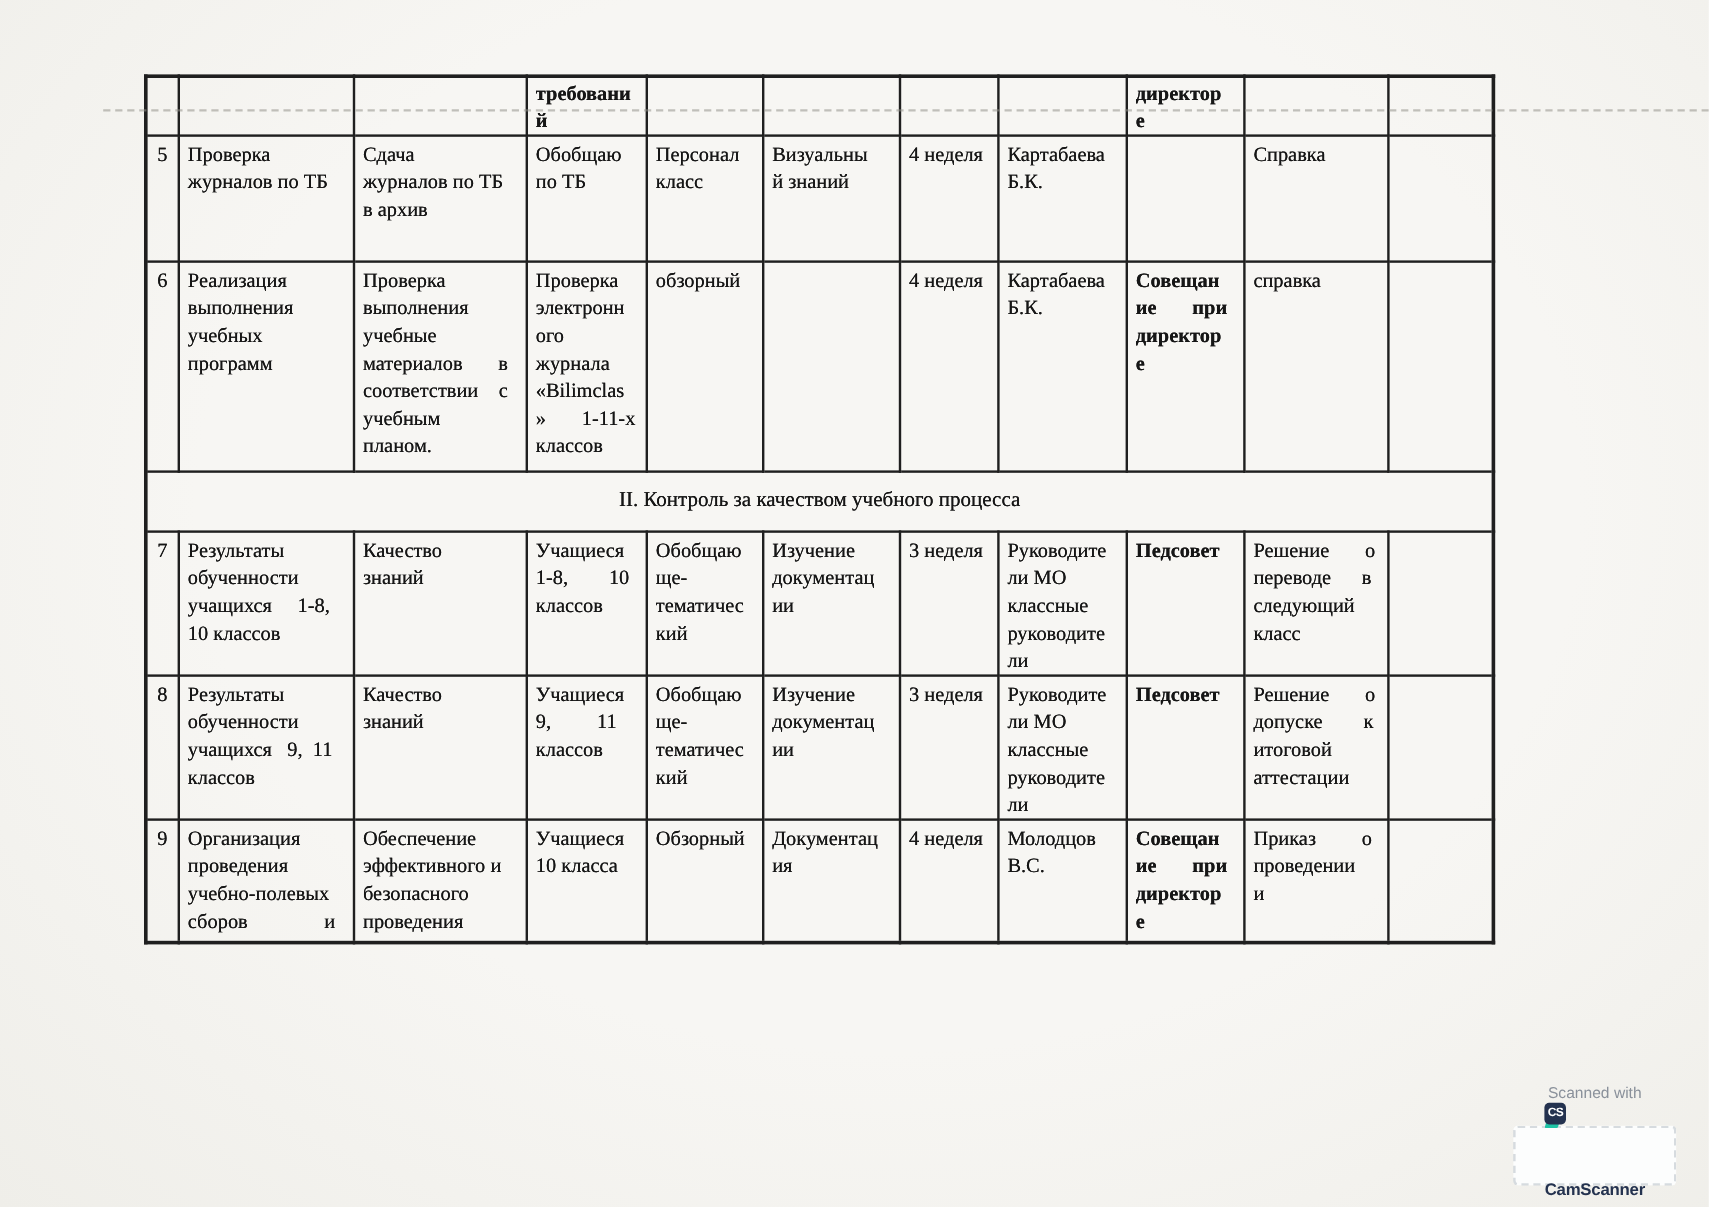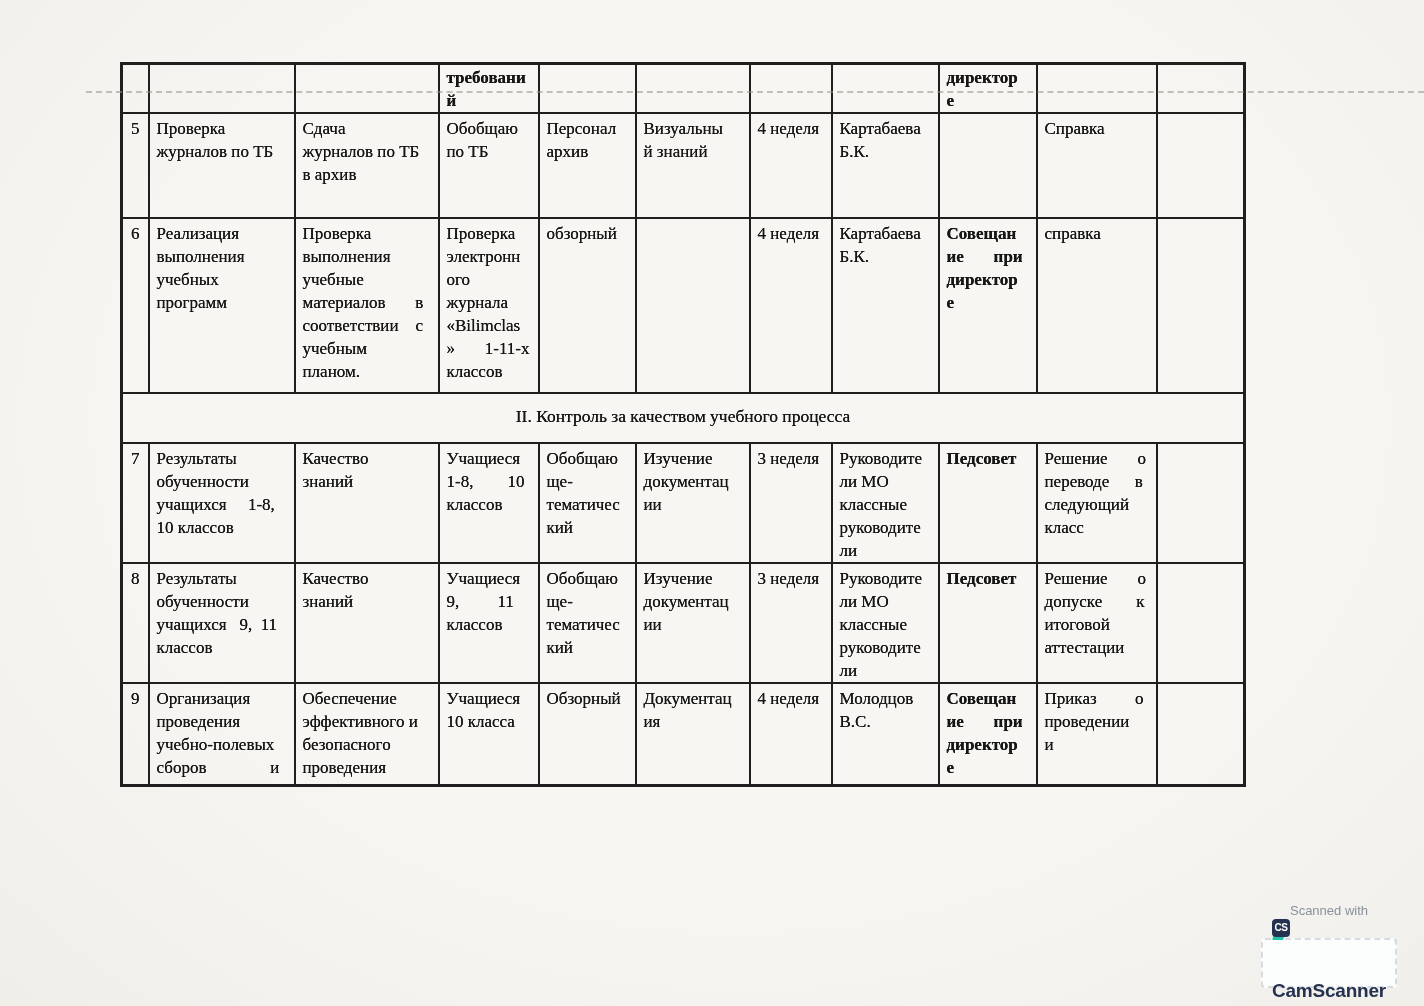--- a/index.html
+++ b/index.html
@@ -102,21 +102,21 @@
     position:absolute;
     left:1px;bottom:-3px;
     width:11px;height:6px;
     background:var(--teal);
     transform:skewX(-16deg);
     border-radius:1px;
     z-index:-1;
   }
   .brand{
     color:var(--navy);
-    font-size:19px;
+    font-size:14px;
     font-weight:bold;
     letter-spacing:-0.2px;
     margin-top:40px;
   }
   .tm{
     color:var(--navy);
     font-size:7px;
     vertical-align:top;
     margin-left:1px;
     align-self:flex-start;
@@ -162,21 +162,21 @@
         <tr class="r1">
           <td class="num">5</td>
           <td>Проверка
 журналов по ТБ</td>
           <td>Сдача
 журналов по ТБ
 в архив</td>
           <td>Обобщаю
 по ТБ</td>
           <td>Персонал
-архив</td>
+класс</td>
           <td>Визуальны
 й знаний</td>
           <td>4 неделя</td>
           <td>Картабаева
 Б.К.</td>
           <td class="bold"></td>
           <td>Справка</td>
           <td></td>
         </tr>
         <tr class="r2">

